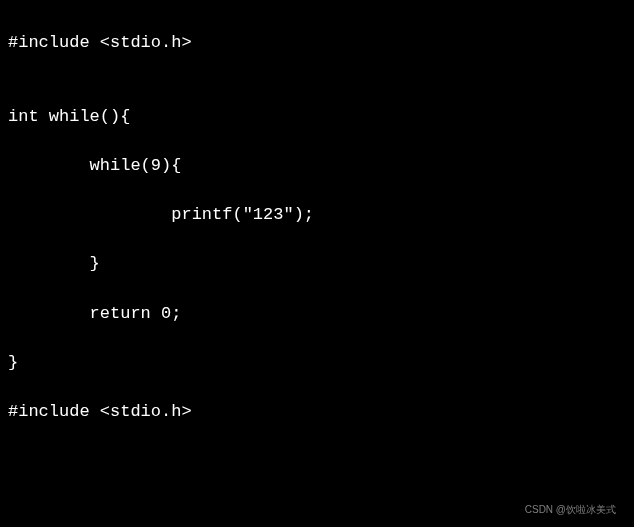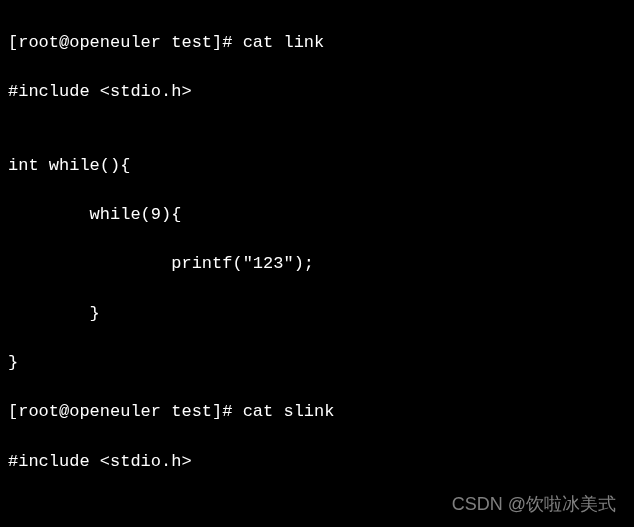--- a/index.html
+++ b/index.html
@@ -24,37 +24,36 @@
     }
     .line {
       display: block;
     }
     .watermark {
       position: absolute;
       bottom: 10px;
       right: 18px;
       color: #aaaaaa;
       font-family: Arial, "Microsoft YaHei", sans-serif;
-      font-size: 18px;
+      font-size: 10px;
       opacity: 0.75;
     }
   </style>
 </head>
 <body>
 
 <div class="terminal">
-<span class="line">[root@openeuler test]# cat link</span>
 <span class="line">#include &lt;stdio.h&gt;</span>
 <span class="line"></span>
 <span class="line">int while(){</span>
 <span class="line">        while(9){</span>
 <span class="line">                printf("123");</span>
 <span class="line">        }</span>
+<span class="line">        return 0;</span>
 <span class="line">}</span>
-<span class="line">[root@openeuler test]# cat slink</span>
 <span class="line">#include &lt;stdio.h&gt;</span>
 <span class="line"></span>
 
 
 
 
 
 
 
 </div>

